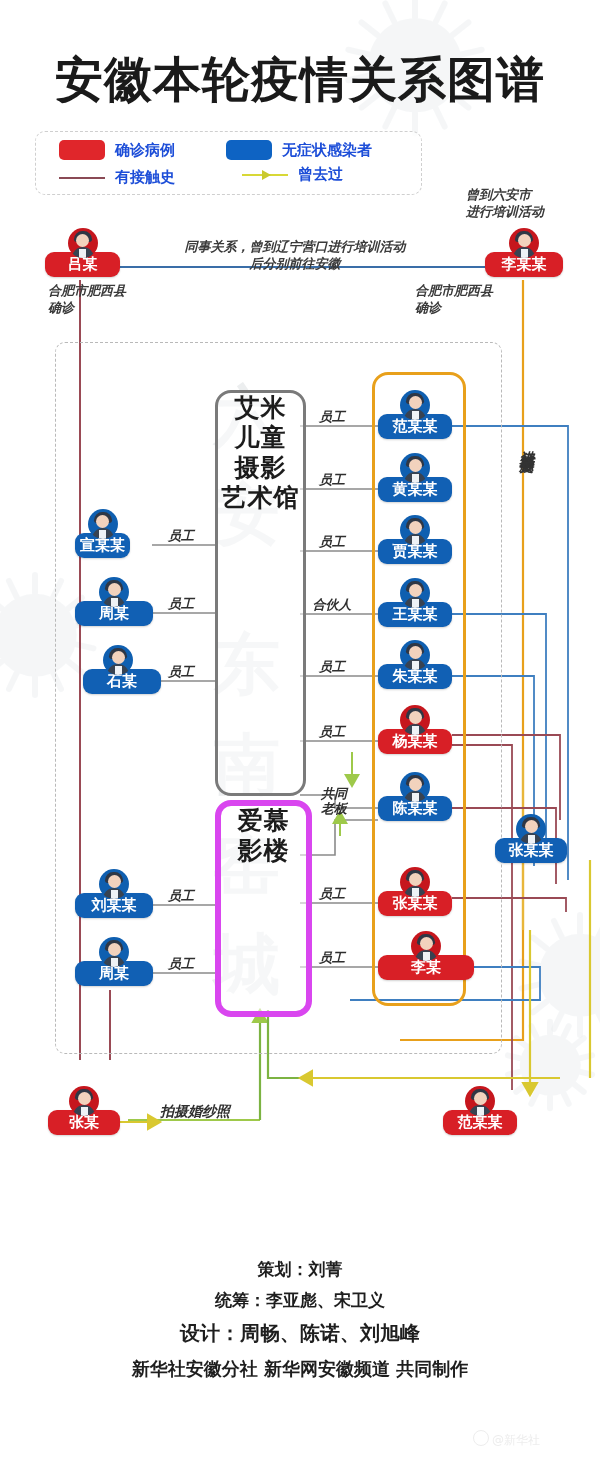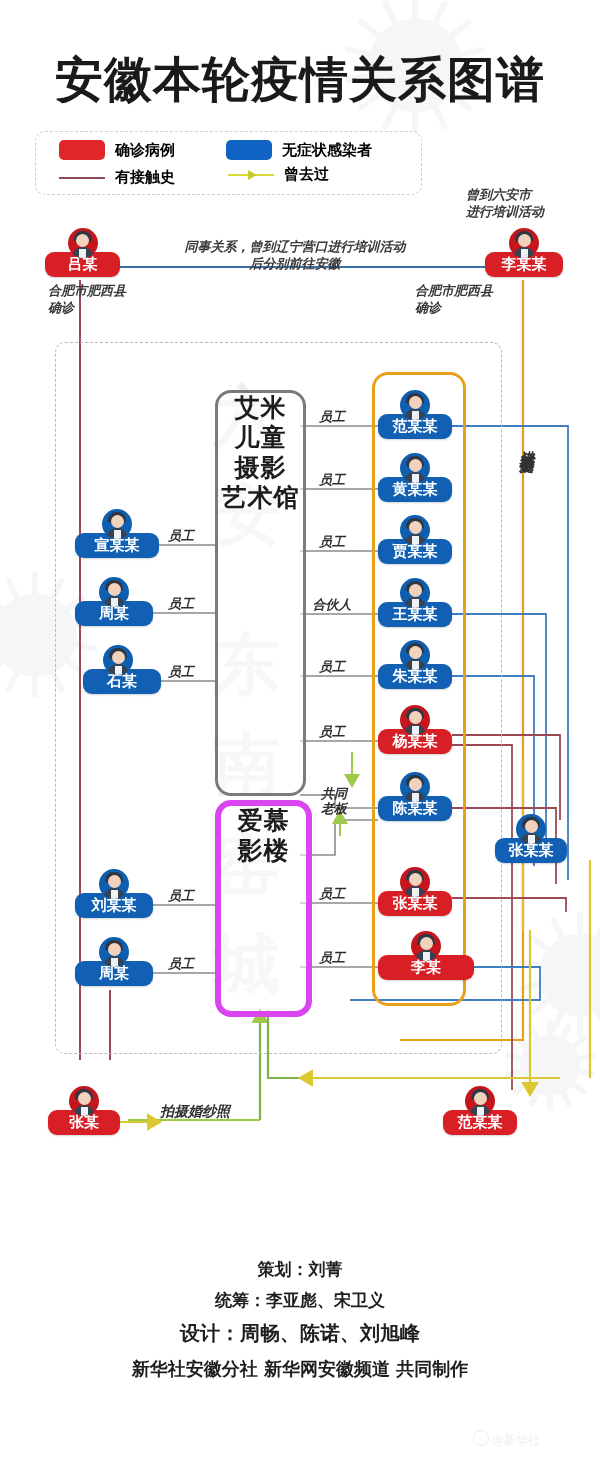--- a/index.html
+++ b/index.html
@@ -32,21 +32,21 @@
       font-size:48px;font-weight:700;color:#1a1a1a;letter-spacing:1px;
       font-family:"DejaVu Serif","Liberation Serif",serif;}
 
   
   .legend{position:absolute;left:35px;top:131px;width:385px;height:62px;
       border:1.5px dashed #cfcfcf;border-radius:10px;background:rgba(255,255,255,.72);}
   .lg-row{position:absolute;display:flex;align-items:center;}
   .sw{width:46px;height:20px;border-radius:5px;}
   .sw.red{background:#e0262b;}
   .sw.blue{background:#0e63c3;}
-  .lg-txt{font-size:15px;font-weight:700;margin-left:10px;color:#000000;
+  .lg-txt{font-size:15px;font-weight:700;margin-left:10px;color:#1d4ed8;
       font-family:"DejaVu Serif","Liberation Serif",serif;}
   .lg-line{width:46px;height:0;border-top:2.5px solid #8a4a55;}
   .lg-arrow{width:46px;height:10px;position:relative;}
   .lg-arrow::before{content:"";position:absolute;left:0;top:4px;width:46px;height:0;
       border-top:2.5px solid #d8d836;}
   .lg-arrow::after{content:"";position:absolute;left:20px;top:0px;
       border-left:9px solid #c9c92e;border-top:5px solid transparent;border-bottom:5px solid transparent;}
 
   
   svg.edges{position:absolute;left:0;top:0;width:600px;height:1466px;}
@@ -193,21 +193,21 @@
       <span class="lg-txt">确诊病例</span>
     </div>
     <div class="lg-row" style="left:190px;top:8px;">
       <span class="sw blue"></span>
       <span class="lg-txt">无症状感染者</span>
     </div>
     <div class="lg-row" style="left:23px;top:36px;">
       <span class="lg-line"></span>
       <span class="lg-txt">有接触史</span>
     </div>
-    <div class="lg-row" style="left:192px;top:33px;">
+    <div class="lg-row" style="left:206px;top:33px;">
       <span class="lg-arrow"></span>
       <span class="lg-txt">曾去过</span>
     </div>
   </div>
 
   <svg class="edges" viewBox="0 0 600 1466">
     <defs>
       <marker id="ay" markerWidth="8" markerHeight="8" refX="6" refY="4" orient="auto">
         <path d="M0,0 L7,4 L0,8 z" fill="#d9c830"></path>
       </marker>
@@ -308,21 +308,21 @@
   <div class="ftxt" style="left:415px;top:282px;">合肥市肥西县
 确诊</div>
 
   <div class="ftxt" style="left:466px;top:186px;width:130px;text-align:left;">曾到六安市
 进行培训活动</div>
   <div class="ftxt mid" style="left:160px;top:238px;width:270px;text-align:center;">同事关系，曾到辽宁营口进行培训活动
 后分别前往安徽</div>
 
   <div class="vtxt" style="left:518px;top:440px;height:270px;">进行培训或有接触史</div>
 
-  <div class="node" style="left:75px;top:533px;width:84px;">
+  <div class="node" style="left:75px;top:533px;width:55px;">
     <div class="pill blue">宣某某</div>
     <div class="ava blue">
       <div class="hair"></div>
         <div class="face"></div>
         <div class="body"></div>
         <div class="shirt"></div>
     </div>
   </div>
   <div class="elabel" style="left:158px;top:528px;width:46px;">员工</div>
 

